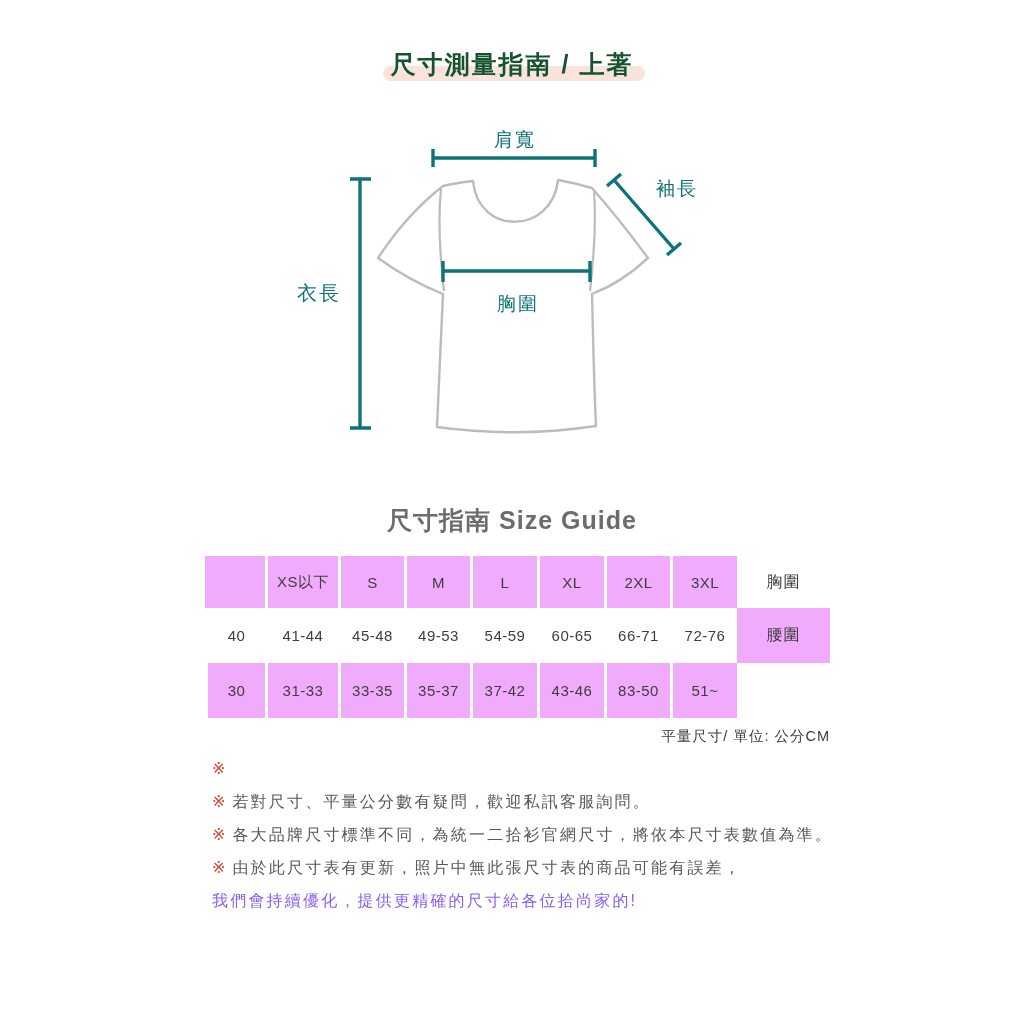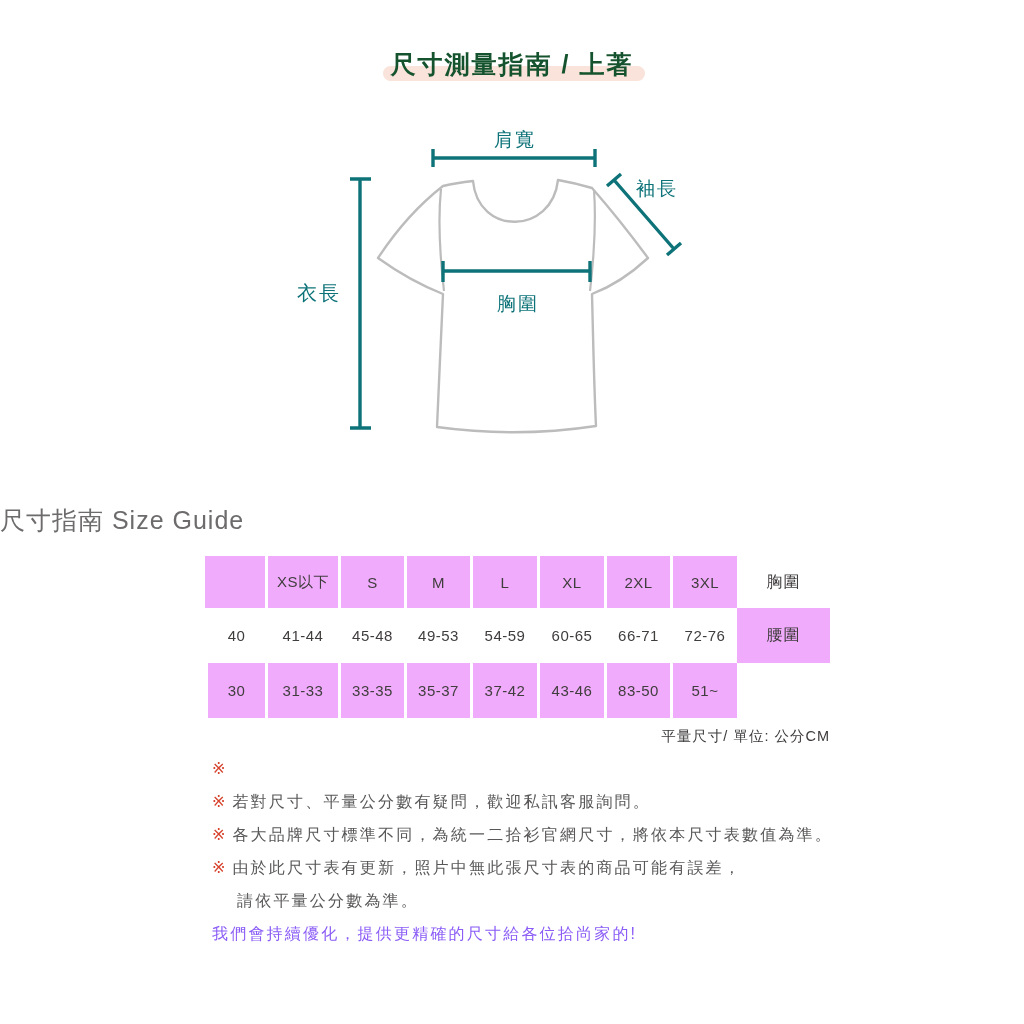--- a/index.html
+++ b/index.html
@@ -20,28 +20,28 @@
     color:#14532d; letter-spacing:2px;
   }
 
   
   .diagram { position:absolute; left:270px; top:115px; }
   .diagram-label {
     position:absolute; color:#0e7379; font-size:19px; letter-spacing:2px;
     font-weight:500; white-space:nowrap;
   }
   .lbl-shoulder { left:494px; top:127px; }
-  .lbl-sleeve   { left:636px; top:176px; }
+  .lbl-sleeve   { left:656px; top:176px; }
   .lbl-length   { left:297px; top:280px; font-size:20px; }
   .lbl-chest    { left:497px; top:291px; }
 
   
   .size-guide-title {
-    position:absolute; top:504px; left:0; width:100%; margin:0; text-align:left;
-    font-size:25px; font-weight:400; color:#6d6b6c; letter-spacing:1px;
+    position:absolute; top:504px; left:0; width:100%; margin:0; text-align:center;
+    font-size:25px; font-weight:700; color:#6d6b6c; letter-spacing:1px;
   }
 
   
   .size-table {
     position:absolute; left:205px; top:556px;
     display:grid;
     grid-template-columns:60px 73px 66px 66px 67px 67px 66px 67px 93px;
     grid-template-rows:52px 55px 55px;
   }
   .cell {
@@ -152,17 +152,16 @@
       <span>若對尺寸、平量公分數有疑問，歡迎私訊客服詢問。</span>
     </div>
     <div class="note-line">
       <span class="note-marker">※</span>
       <span>各大品牌尺寸標準不同，為統一二拾衫官網尺寸，將依本尺寸表數值為準。</span>
     </div>
     <div class="note-line">
       <span class="note-marker">※</span>
       <span>由於此尺寸表有更新，照片中無此張尺寸表的商品可能有誤差，</span>
     </div>
-    <div class="note-cont">請依平量公分數為準。</div>
     <div class="note-footer">我們會持續優化，提供更精確的尺寸給各位拾尚家的!</div>
   </div>
 
 </div>
 
 </body></html>

